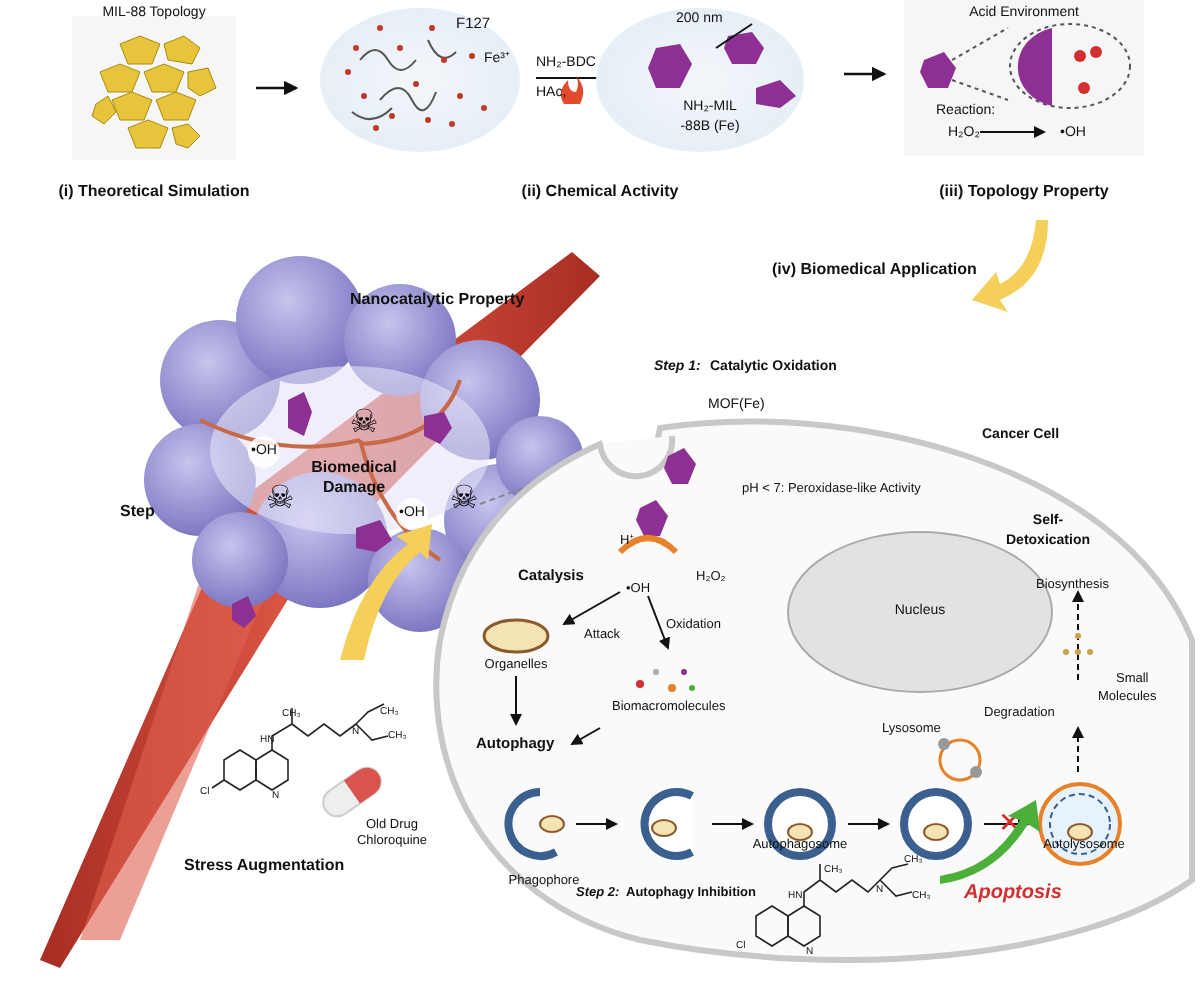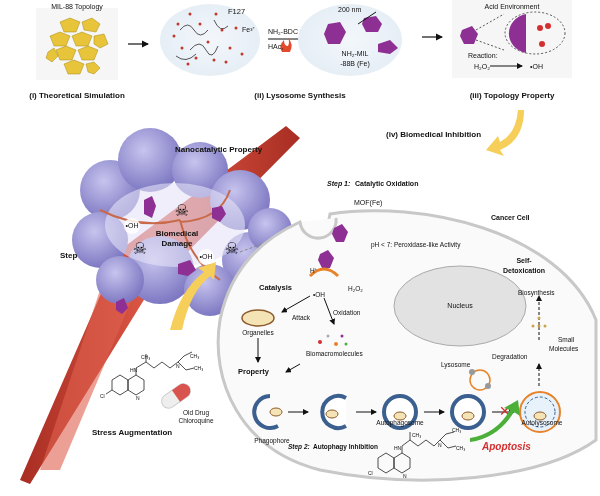--- a/index.html
+++ b/index.html
@@ -221,27 +221,27 @@
 
 <span class="lbl c" style="left:77px;top:3px;font-size:7px">MIL-88 Topology</span>
 <span class="lbl c b" style="left:77px;top:92px">(i) Theoretical Simulation</span>
 <span class="lbl" style="left:228px;top:8px;font-size:7.5px">F127</span>
 <span class="lbl" style="left:242px;top:26px;font-size:7px">Fe³⁺</span>
 <span class="lbl" style="left:268px;top:28px;font-size:7px">NH₂-BDC</span>
 <span class="lbl" style="left:268px;top:43px;font-size:7px">HAc,</span>
 <span class="lbl" style="left:338px;top:6px;font-size:7px">200 nm</span>
 <span class="lbl c" style="left:355px;top:50px;font-size:7px">NH₂-MIL</span>
 <span class="lbl c" style="left:355px;top:60px;font-size:7px">-88B (Fe)</span>
-<span class="lbl c b" style="left:300px;top:92px">(ii) Lysosome Synthesis</span>
+<span class="lbl c b" style="left:300px;top:92px">(ii) Chemical Activity</span>
 <span class="lbl c" style="left:512px;top:3px;font-size:7px">Acid Environment</span>
 <span class="lbl" style="left:468px;top:52px;font-size:7px">Reaction:</span>
 <span class="lbl" style="left:474px;top:63px;font-size:7px">H₂O₂</span>
 <span class="lbl" style="left:530px;top:63px;font-size:7px">•OH</span>
 <span class="lbl c b" style="left:512px;top:92px">(iii) Topology Property</span>
-<span class="lbl b" style="left:386px;top:131px">(iv) Biomedical Inhibition</span>
+<span class="lbl b" style="left:386px;top:131px">(iv) Biomedical Application</span>
 
 <span class="lbl b" style="left:175px;top:146px">Nanocatalytic Property</span>
 <span class="lbl b" style="left:60px;top:252px">Step</span>
 <span class="lbl c b" style="left:177px;top:230px">Biomedical</span>
 <span class="lbl c b" style="left:177px;top:240px">Damage</span>
 <span class="lbl c" style="left:132px;top:222px;font-size:7px">•OH</span>
 <span class="lbl c" style="left:206px;top:253px;font-size:7px">•OH</span>
 
 <span class="lbl" style="left:141px;top:355px;font-size:5px">CH₃</span>
 <span class="lbl" style="left:190px;top:354px;font-size:5px">CH₃</span>
@@ -260,21 +260,21 @@
 <span class="lbl b" style="left:491px;top:214px;font-size:7px">Cancer Cell</span>
 <span class="lbl" style="left:371px;top:242px;font-size:6.5px">pH &lt; 7: Peroxidase-like Activity</span>
 <span class="lbl b" style="left:259px;top:284px;font-size:7.5px">Catalysis</span>
 <span class="lbl" style="left:310px;top:268px;font-size:6.5px">H⁺</span>
 <span class="lbl" style="left:348px;top:286px;font-size:6.5px">H₂O₂</span>
 <span class="lbl" style="left:313px;top:292px;font-size:6.5px">•OH</span>
 <span class="lbl" style="left:292px;top:315px;font-size:6.5px">Attack</span>
 <span class="lbl" style="left:333px;top:310px;font-size:6.5px">Oxidation</span>
 <span class="lbl c" style="left:258px;top:330px;font-size:6.5px">Organelles</span>
 <span class="lbl" style="left:306px;top:351px;font-size:6.5px">Biomacromolecules</span>
-<span class="lbl b" style="left:238px;top:368px;font-size:7.5px">Property</span>
+<span class="lbl b" style="left:238px;top:368px;font-size:7.5px">Autophagy</span>
 <span class="lbl c" style="left:460px;top:302px;font-size:7px">Nucleus</span>
 <span class="lbl c b" style="left:524px;top:257px;font-size:7px">Self-</span>
 <span class="lbl c b" style="left:524px;top:267px;font-size:7px">Detoxication</span>
 <span class="lbl" style="left:518px;top:290px;font-size:6.5px">Biosynthesis</span>
 <span class="lbl" style="left:558px;top:337px;font-size:6.5px">Small</span>
 <span class="lbl" style="left:549px;top:346px;font-size:6.5px">Molecules</span>
 <span class="lbl" style="left:492px;top:354px;font-size:6.5px">Degradation</span>
 <span class="lbl" style="left:441px;top:362px;font-size:6.5px">Lysosome</span>
 <span class="lbl c" style="left:272px;top:438px;font-size:6.5px">Phagophore</span>
 <span class="lbl c" style="left:400px;top:420px;font-size:6.5px">Autophagosome</span>

